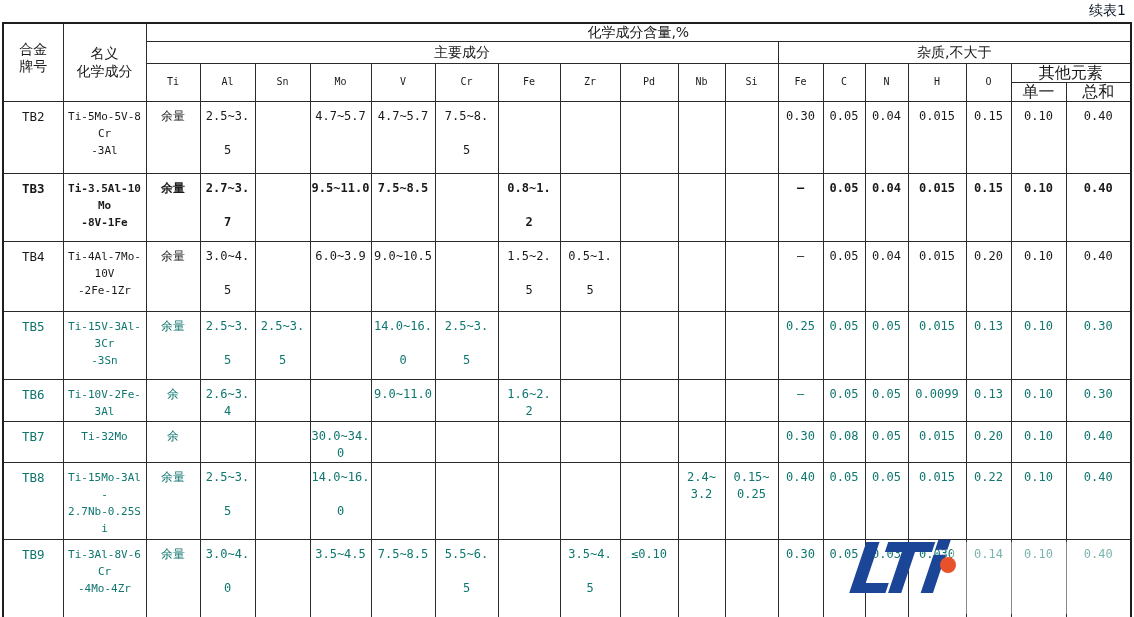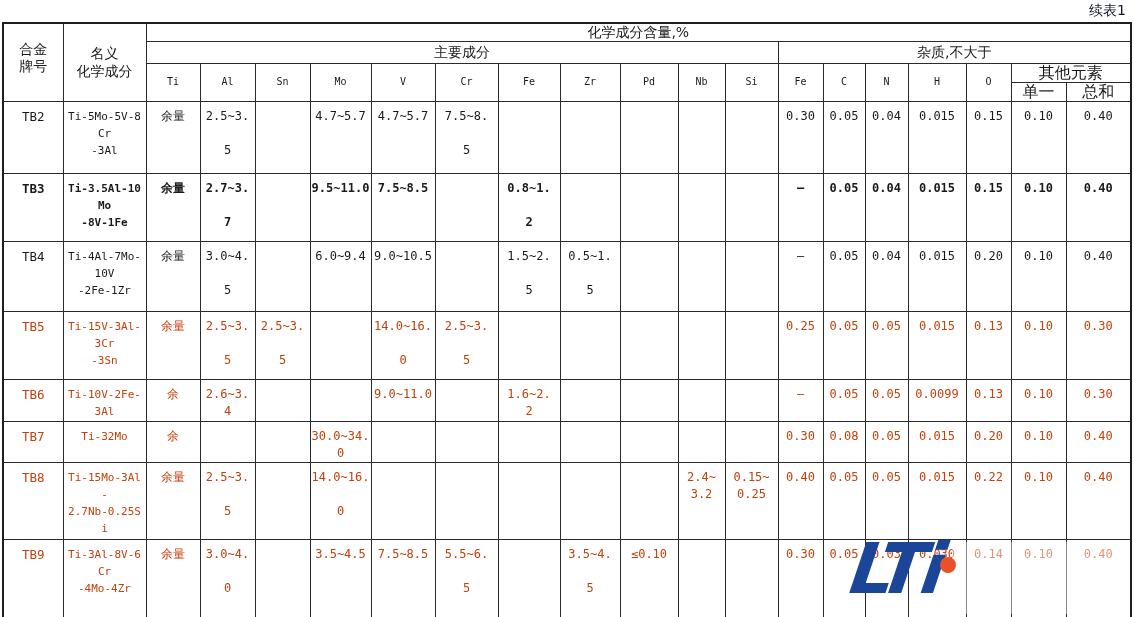--- a/index.html
+++ b/index.html
@@ -22,21 +22,21 @@
   td.c-val{font-size:12px;}
   .zh-cell{font-family:"DejaVu Sans","Liberation Sans",sans-serif;}
   tbody tr:nth-child(1){height:72px;padding-left:8px;}
   tbody tr:nth-child(2){height:68px;font-weight:bold;}
   tbody tr:nth-child(3){height:70px;}
   tbody tr:nth-child(4){height:68px;}
   tbody tr:nth-child(5){height:42px;}
   tbody tr:nth-child(6){height:38px;}
   tbody tr:nth-child(7){height:77px;}
   tbody tr:nth-child(8){height:81px;}
-  tr.row-red{color:#c2410c;}
+  tr.row-red{color:#0f766e;}
   .wm-fade{position:absolute;left:952px;top:542px;width:176px;height:72px;
            background:rgba(255,255,255,0.45);z-index:5;pointer-events:none;}
   .watermark{position:absolute;left:845px;top:538px;width:260px;height:78px;z-index:6;pointer-events:none;}
   .wm-text{position:absolute;left:6px;top:-6px;font-family:"DejaVu Sans","Liberation Sans",sans-serif;
            font-style:italic;font-weight:bold;font-size:70px;line-height:74px;color:#1b4596;
            transform:skewX(-8deg);letter-spacing:-5px;}
   .wm-dot{position:absolute;left:95px;top:19px;width:16px;height:16px;border-radius:50%;background:#e8512a;}
 </style>
 </head>
 <body>
@@ -164,21 +164,21 @@
         <tr>
           <td class="c-grade">TB4</td>
           <td class="c-name">Ti-4Al-7Mo-
 10V
 -2Fe-1Zr</td>
           <td class="c-val zh-cell">余量</td>
           <td class="c-val">3.0~4.
 
 5</td>
           <td class="c-val"></td>
-          <td class="c-val">6.0~9.4</td>
+          <td class="c-val">6.0~3.9</td>
           <td class="c-val">9.0~10.5</td>
           <td class="c-val"></td>
           <td class="c-val">1.5~2.
 
 5</td>
           <td class="c-val">0.5~1.
 
 5</td>
           <td class="c-val"></td>
           <td class="c-val"></td>

